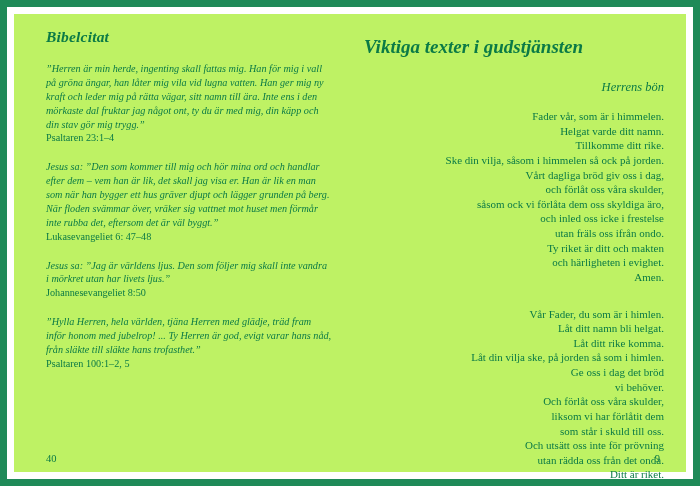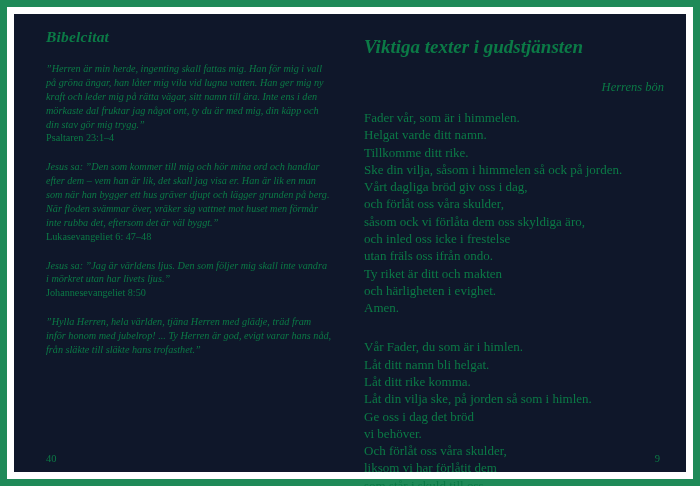--- a/index.html
+++ b/index.html
@@ -18,21 +18,21 @@
     position: relative;
     width: 700px;
     height: 486px;
     box-sizing: border-box;
     border: 7px solid #1f8a58;
     background: #ffffff;
   }
   .inner {
     position: absolute;
     inset: 7px;
-    background: #0f172a;
+    background: #bef264;
     display: flex;
   }
   .col {
     position: relative;
     box-sizing: border-box;
     height: 100%;
   }
   .col-left {
     width: 50%;
     padding: 14px 18px 0 32px;
@@ -76,25 +76,26 @@
     text-align: left;
   }
   .quote-ref {
     font-size: 10.2px;
     font-style: normal;
     line-height: 1.36;
     margin: 0;
     color: #0b7a46;
   }
   .prayer {
-    font-size: 13px;
+    font-size: 11px;
     line-height: 1.33;
     margin: 0 0 22px 0;
     color: #0b7a46;
     white-space: pre-line;
+    text-align: right;
   }
   .page-num {
     position: absolute;
     bottom: 8px;
     font-size: 10.5px;
     color: #0b7a46;
   }
   .page-num-left {
     left: 32px;
     margin-top: 12px;
@@ -122,20 +123,21 @@
         <p class="quote-ref">Lukasevangeliet 6: 47–48</p>
       </div>
 
       <div class="quote-block">
         <p class="quote-text">Jesus sa: ”Jag är världens ljus. Den som följer mig skall inte vandra i mörkret utan har livets ljus.”</p>
         <p class="quote-ref">Johannesevangeliet 8:50</p>
       </div>
 
       <div class="quote-block">
         <p class="quote-text">”Hylla Herren, hela världen, tjäna Herren med glädje, träd fram inför honom med jubelrop! ... Ty Herren är god, evigt varar hans nåd, från släkte till släkte hans trofasthet.”</p>
+        <p class="quote-ref">Psaltaren 100:1–2, 5</p>
       </div>
 
       <div class="page-num page-num-left">40</div>
     </div>
 
     <div class="col col-right">
       <h1 class="section-title-right">Viktiga texter i gudstjänsten</h1>
       <h2 class="sub-title">Herrens bön</h2>
 
       <p class="prayer">Fader vår, som är i himmelen.

